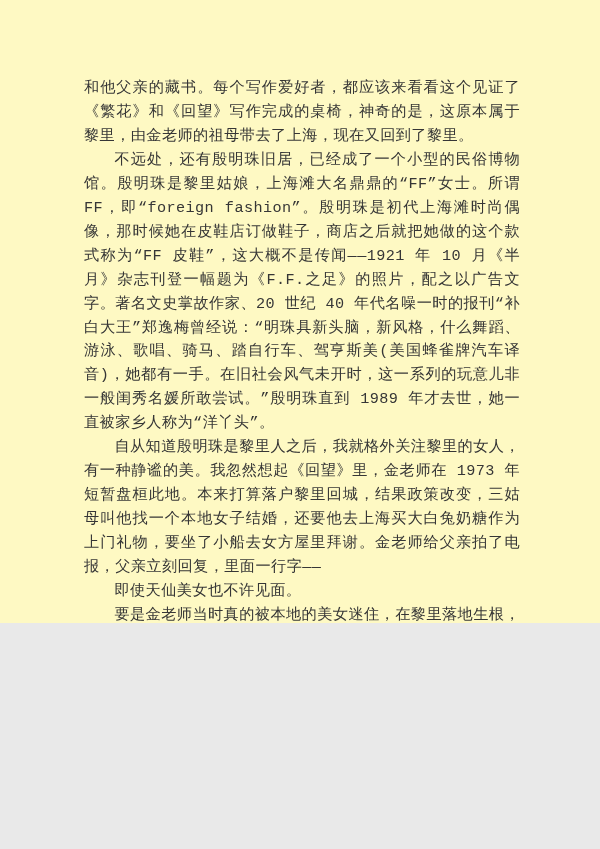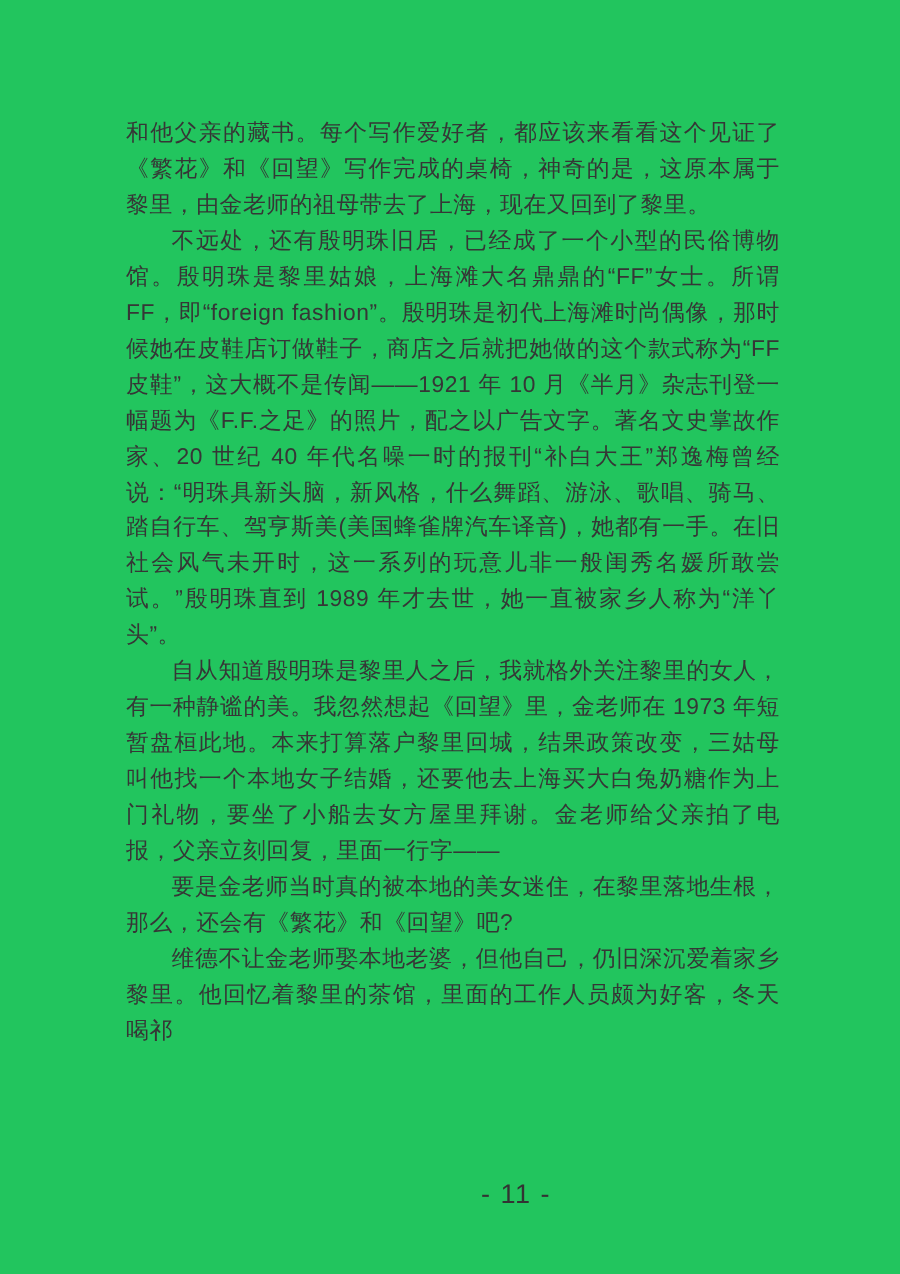--- a/index.html
+++ b/index.html
@@ -7,24 +7,24 @@
     padding: 0;
   }
   body {
     width: 600px;
     height: 849px;
     background: #e9e9e9;
   }
   .page {
     position: relative;
     width: 600px;
-    height: 849px;
-    background: #22c55e;
+    height: 623px;
+    background: #fef9c3;
     overflow: hidden;
-    font-family: Liberation Sans, sans-serif;
+    font-family: Liberation Mono, monospace;
   }
   .text-block {
     position: absolute;
     left: 84px;
     top: 77px;
     width: 436px;
     font-size: 15.2px;
     line-height: 23.95px;
     color: #363636;
     text-align: justify;
@@ -51,17 +51,18 @@
   }
 </style>
 </head>
 <body>
 
 <div class="page">
   <div class="text-block">
     <p class="para">和他父亲的藏书。每个写作爱好者，都应该来看看这个见证了《繁花》和《回望》写作完成的桌椅，神奇的是，这原本属于黎里，由金老师的祖母带去了上海，现在又回到了黎里。</p>
     <p class="para indent">不远处，还有殷明珠旧居，已经成了一个小型的民俗博物馆。殷明珠是黎里姑娘，上海滩大名鼎鼎的“FF”女士。所谓 FF，即“foreign fashion”。殷明珠是初代上海滩时尚偶像，那时候她在皮鞋店订做鞋子，商店之后就把她做的这个款式称为“FF 皮鞋”，这大概不是传闻——1921 年 10 月《半月》杂志刊登一幅题为《F.F.之足》的照片，配之以广告文字。著名文史掌故作家、20 世纪 40 年代名噪一时的报刊“补白大王”郑逸梅曾经说：“明珠具新头脑，新风格，什么舞蹈、游泳、歌唱、骑马、踏自行车、驾亨斯美(美国蜂雀牌汽车译音)，她都有一手。在旧社会风气未开时，这一系列的玩意儿非一般闺秀名媛所敢尝试。”殷明珠直到 1989 年才去世，她一直被家乡人称为“洋丫头”。</p>
     <p class="para indent">自从知道殷明珠是黎里人之后，我就格外关注黎里的女人，有一种静谧的美。我忽然想起《回望》里，金老师在 1973 年短暂盘桓此地。本来打算落户黎里回城，结果政策改变，三姑母叫他找一个本地女子结婚，还要他去上海买大白兔奶糖作为上门礼物，要坐了小船去女方屋里拜谢。金老师给父亲拍了电报，父亲立刻回复，里面一行字——</p>
+    <p class="para indent">即使天仙美女也不许见面。</p>
     <p class="para indent">要是金老师当时真的被本地的美女迷住，在黎里落地生根，那么，还会有《繁花》和《回望》吧?</p>
     <p class="para indent">维德不让金老师娶本地老婆，但他自己，仍旧深沉爱着家乡黎里。他回忆着黎里的茶馆，里面的工作人员颇为好客，冬天喝祁</p>
   </div>
   <div class="footer">- 11 -</div>
 </div>
 
 </body></html>

